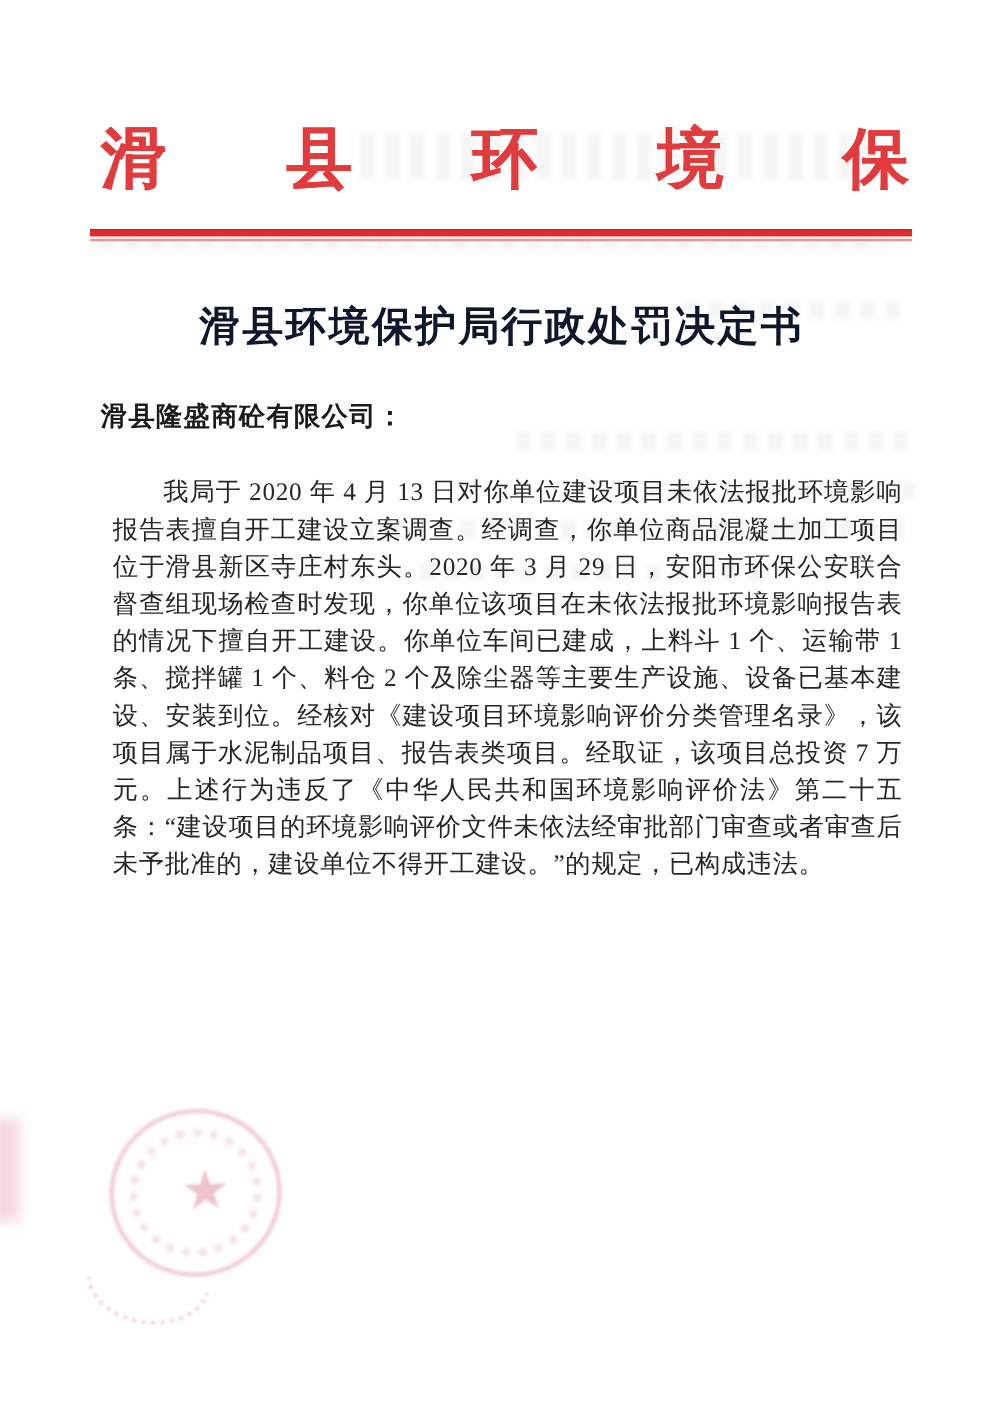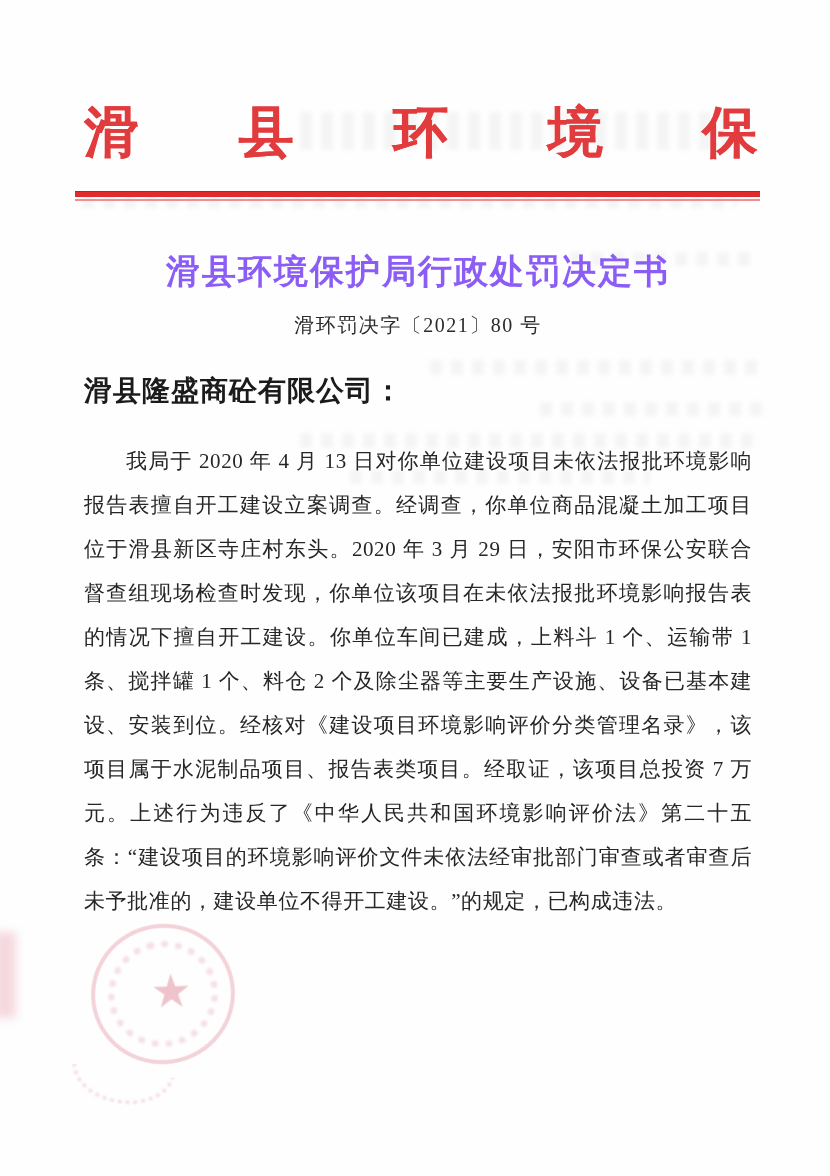--- a/index.html
+++ b/index.html
@@ -29,37 +29,37 @@
   .rule-thick { height: 5px; background: #e02a2c; border-top: 1px solid #c01f21; }
   .rule-thin  { height: 2px; background: #ef8f91; margin-top: 2px; }
 
   
   .doc-title {
     margin: 48px 0 0 0;
     text-align: center;
     font-size: 34px;
     font-weight: bold;
     letter-spacing: 2px;
-    color: #8b5cf6;
+    color: #0f172a;
   }
   .doc-number {
     margin-top: 17px;
     text-align: center;
     font-size: 20px;
     letter-spacing: 1.5px;
     color: #2a2a2a;
   }
 
   
-  .recipient { margin-top: 33px; font-size: 28px; line-height: 37px; }
+  .recipient { margin-top: 33px; font-size: 22px; line-height: 37px; }
   .company { font-weight: bold; color: #1b1b1b; letter-spacing: 1px; }
   .detail-line { padding-left: 44px; color: #262626; letter-spacing: 1px; }
 
   
-  .body-text { margin-top: 30px; font-size: 21px; line-height: 44px; color: #262626; }
+  .body-text { margin-top: 30px; font-size: 21px; line-height: 31px; color: #262626; margin-left: 10px; }
   .para {
     margin: 0;
     text-indent: 2em;
     text-align: justify;
     letter-spacing: 0.6px;
   }
 
   
   .ghost {
     position: absolute;
@@ -152,21 +152,20 @@
       <div class="letterhead-wrap">
         <span class="letterhead">滑 县 环 境 保 护 局</span>
       </div>
       <div class="red-rule">
         <div class="rule-thick"></div>
         <div class="rule-thin"></div>
       </div>
     </header>
 
     <h1 class="doc-title">滑县环境保护局行政处罚决定书</h1>
-    <div class="doc-number">滑环罚决字〔2021〕80 号</div>
 
     <section class="recipient">
       <div class="company">滑县隆盛商砼有限公司：</div>
     </section>
 
     <section class="body-text">
         <p class="para">我局于 2020 年 4 月 13 日对你单位建设项目未依法报批环境影响报告表擅自开工建设立案调查。经调查，你单位商品混凝土加工项目位于滑县新区寺庄村东头。2020 年 3 月 29 日，安阳市环保公安联合督查组现场检查时发现，你单位该项目在未依法报批环境影响报告表的情况下擅自开工建设。你单位车间已建成，上料斗 1 个、运输带 1 条、搅拌罐 1 个、料仓 2 个及除尘器等主要生产设施、设备已基本建设、安装到位。经核对《建设项目环境影响评价分类管理名录》，该项目属于水泥制品项目、报告表类项目。经取证，该项目总投资 7 万元。上述行为违反了《中华人民共和国环境影响评价法》第二十五条：“建设项目的环境影响评价文件未依法经审批部门审查或者审查后未予批准的，建设单位不得开工建设。”的规定，已构成违法。</p>
       </section>
   </div>
 </div>

